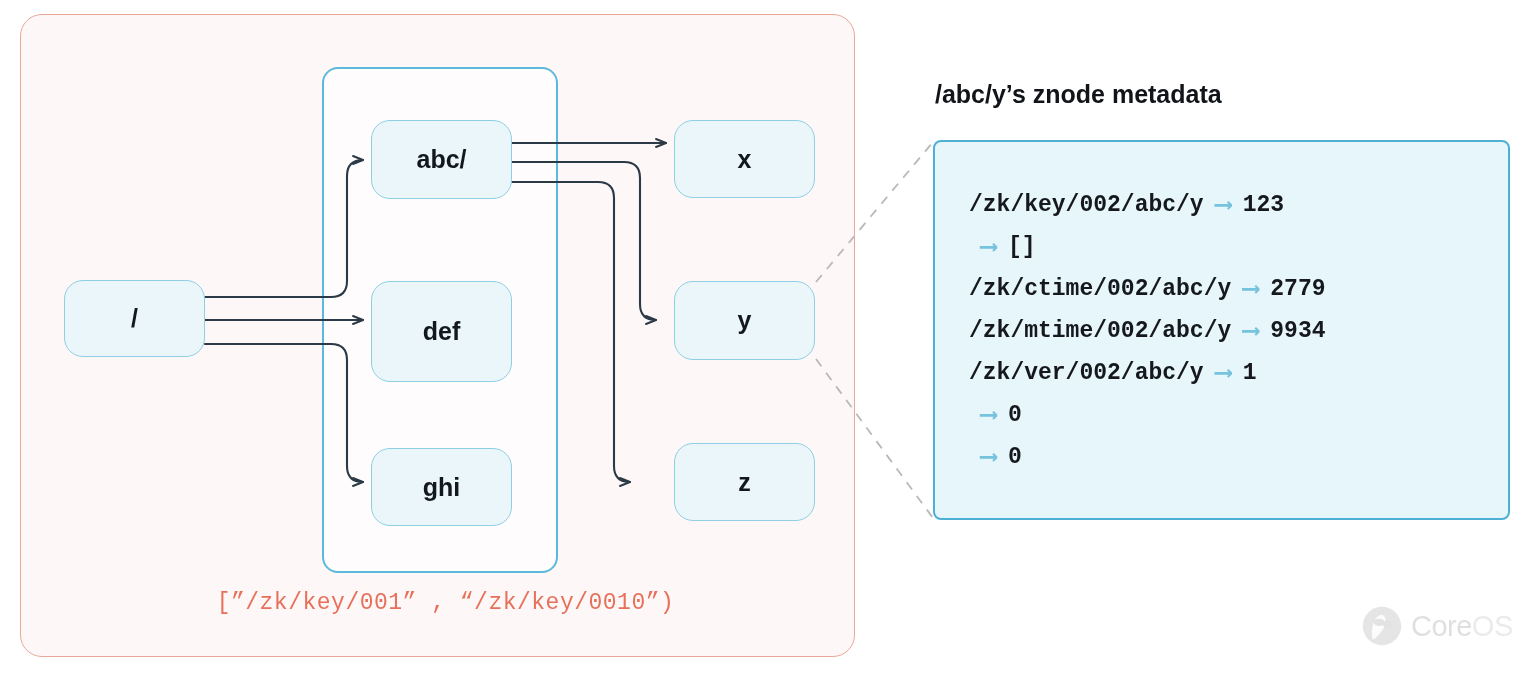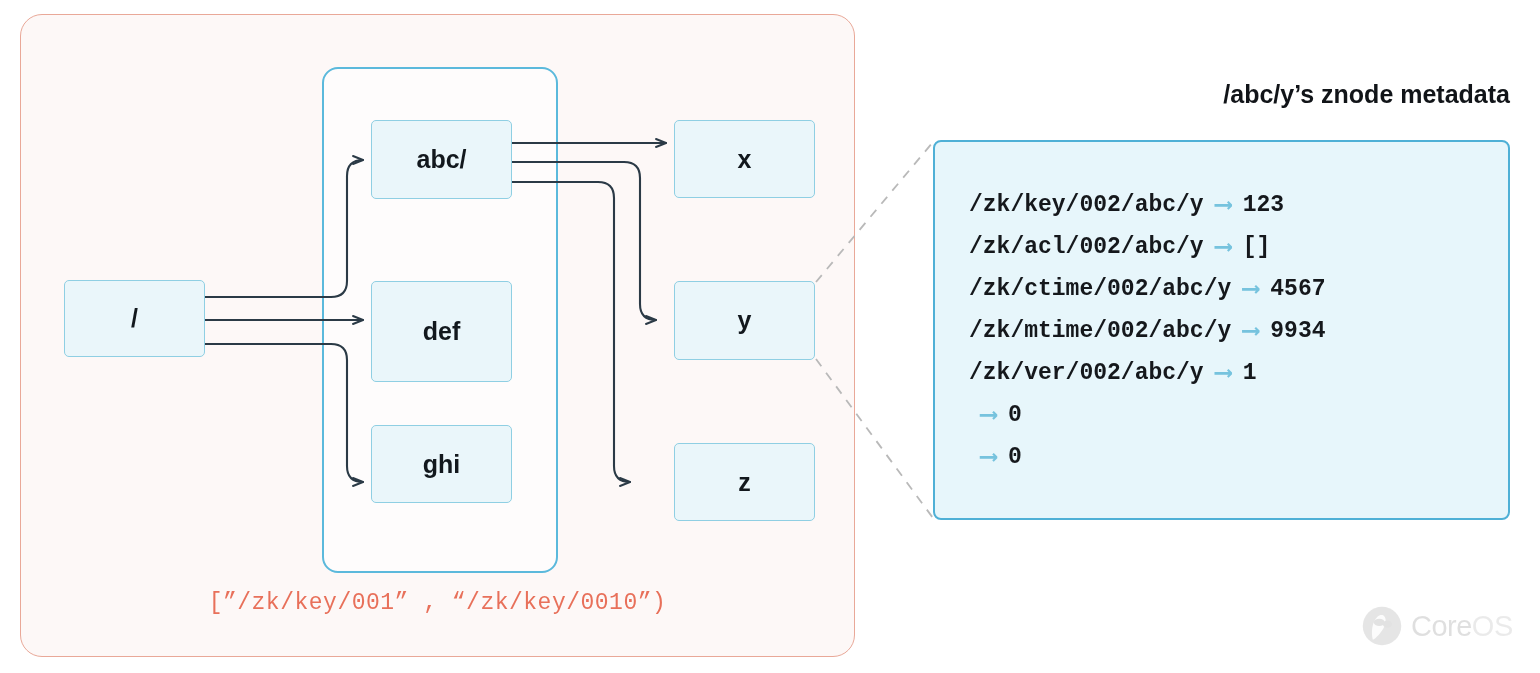--- a/index.html
+++ b/index.html
@@ -42,21 +42,21 @@
     border: 2px solid #5bb9dc;
     border-radius: 16px;
     background: #fefcfc;
   }
 
   
   .node {
     position: absolute;
     box-sizing: border-box;
     border: 1.8px solid #8fcfe3;
-    border-radius: 5px;
+    border-radius: 19px;
     background: #eaf6fa;
     display: flex;
     align-items: center;
     justify-content: center;
     color: #12181d;
     font-size: 25px;
     font-weight: bold;
     font-family: "Liberation Sans", sans-serif;
   }
 
@@ -66,38 +66,38 @@
     left: 0;
     top: 0;
     width: 1540px;
     height: 673px;
     pointer-events: none;
   }
 
   
   .range-label {
     position: absolute;
-    left: 20px;
+    left: 28px;
     top: 590px;
     width: 835px;
     text-align: center;
     color: #e8705a;
     font-size: 23px;
     font-family: "Liberation Mono", monospace;
     letter-spacing: 0.5px;
     white-space: pre;
   }
 
   
   .meta-title {
     position: absolute;
     left: 935px;
     top: 80px;
     width: 575px;
-    text-align: right;
+    text-align: left;
     color: #111418;
     font-size: 25px;
     font-weight: bold;
     font-family: "Liberation Sans", sans-serif;
   }
   .meta-box {
     position: absolute;
     left: 933px;
     top: 140px;
     width: 577px;
@@ -193,43 +193,43 @@
   <div id="node-layer">
       <div class="node" style="left: 64px; top: 280px; width: 141px; height: 77px;">
         <span>/</span>
       </div>
       <div class="node" style="left: 371px; top: 120px; width: 141px; height: 79px;">
         <span>abc/</span>
       </div>
       <div class="node" style="left: 371px; top: 281px; width: 141px; height: 101px;">
         <span>def</span>
       </div>
-      <div class="node" style="left: 371px; top: 425px; width: 141px; height: 78px;">
+      <div class="node" style="left: 371px; top: 448px; width: 141px; height: 78px;">
         <span>ghi</span>
       </div>
       <div class="node" style="left: 674px; top: 120px; width: 141px; height: 78px;">
         <span>x</span>
       </div>
       <div class="node" style="left: 674px; top: 281px; width: 141px; height: 79px;">
         <span>y</span>
       </div>
       <div class="node" style="left: 674px; top: 443px; width: 141px; height: 78px;">
         <span>z</span>
       </div>
     </div>
 
   <div class="range-label">[”/zk/key/001” , “/zk/key/0010”)</div>
 
   <div class="meta-title">/abc/y’s znode metadata</div>
 
   <div class="meta-box">
     <div id="meta-rows">
         <div class="meta-row"><span class="meta-key">/zk/key/002/abc/y</span><span class="meta-arrow">⟶</span><span class="meta-val">123</span></div>
-        <div class="meta-row"><span class="meta-key">/zk/acl/002/abc/y</span><span class="meta-arrow">⟶</span><span class="meta-val">[]</span></div>
-        <div class="meta-row"><span class="meta-key">/zk/ctime/002/abc/y</span><span class="meta-arrow">⟶</span><span class="meta-val">4567</span></div>
+        <div class="meta-row"><span class="meta-arrow">⟶</span><span class="meta-val">[]</span></div>
+        <div class="meta-row"><span class="meta-key">/zk/ctime/002/abc/y</span><span class="meta-arrow">⟶</span><span class="meta-val">2779</span></div>
         <div class="meta-row"><span class="meta-key">/zk/mtime/002/abc/y</span><span class="meta-arrow">⟶</span><span class="meta-val">9934</span></div>
         <div class="meta-row"><span class="meta-key">/zk/ver/002/abc/y</span><span class="meta-arrow">⟶</span><span class="meta-val">1</span></div>
         <div class="meta-row"><span class="meta-arrow">⟶</span><span class="meta-val">0</span></div>
         <div class="meta-row"><span class="meta-arrow">⟶</span><span class="meta-val">0</span></div>
       </div>
   </div>
 
   <div class="watermark">
     <svg class="wm-mark" viewBox="0 0 48 48">
       <circle cx="24" cy="24" r="21" fill="#6b6b6b"></circle>

